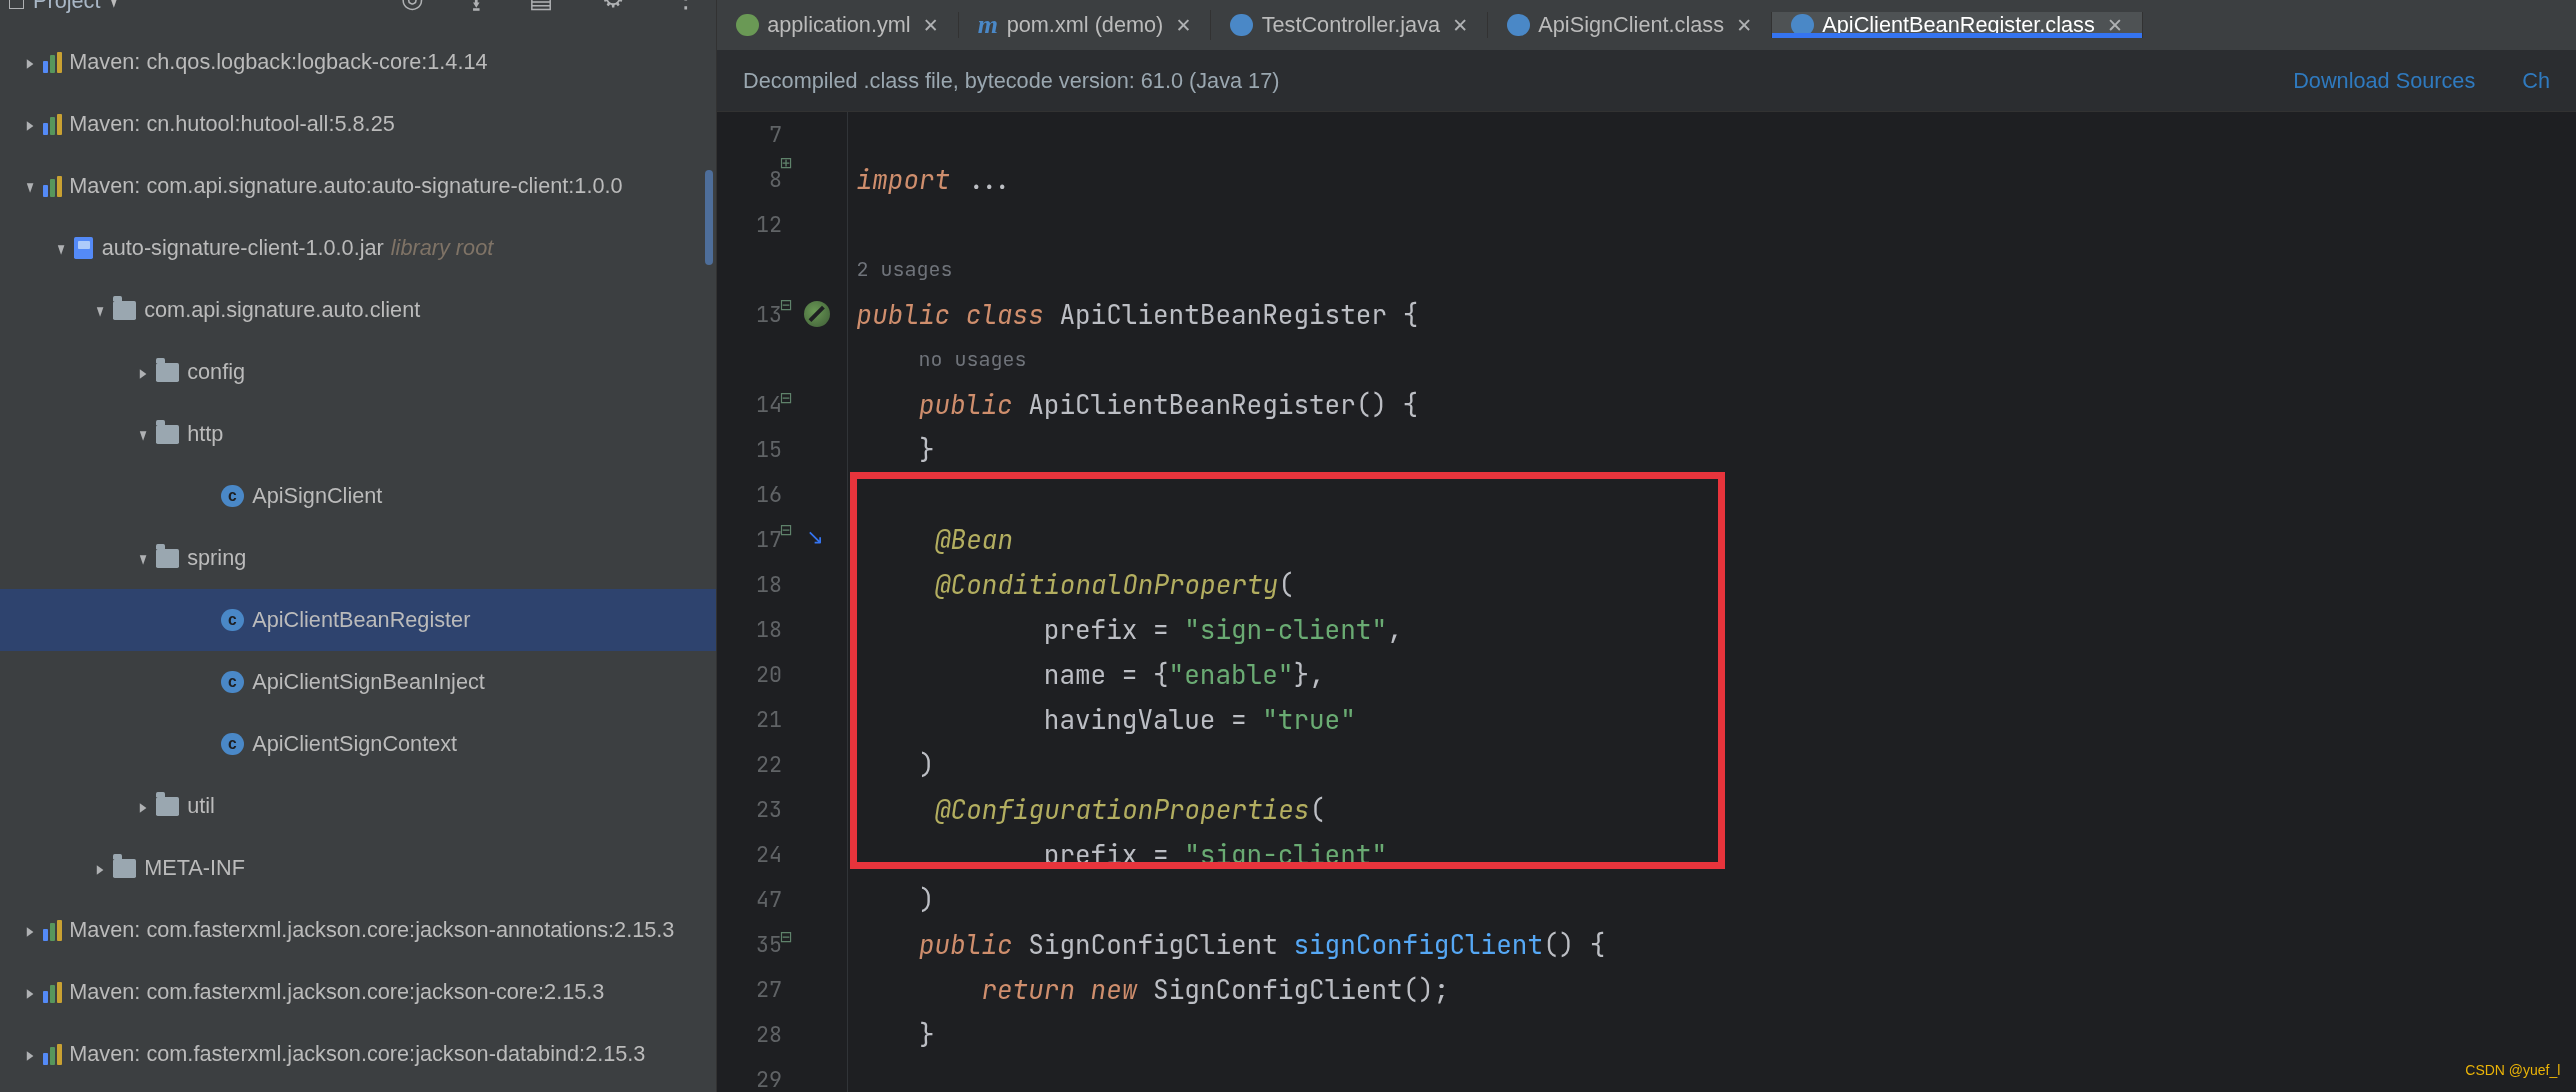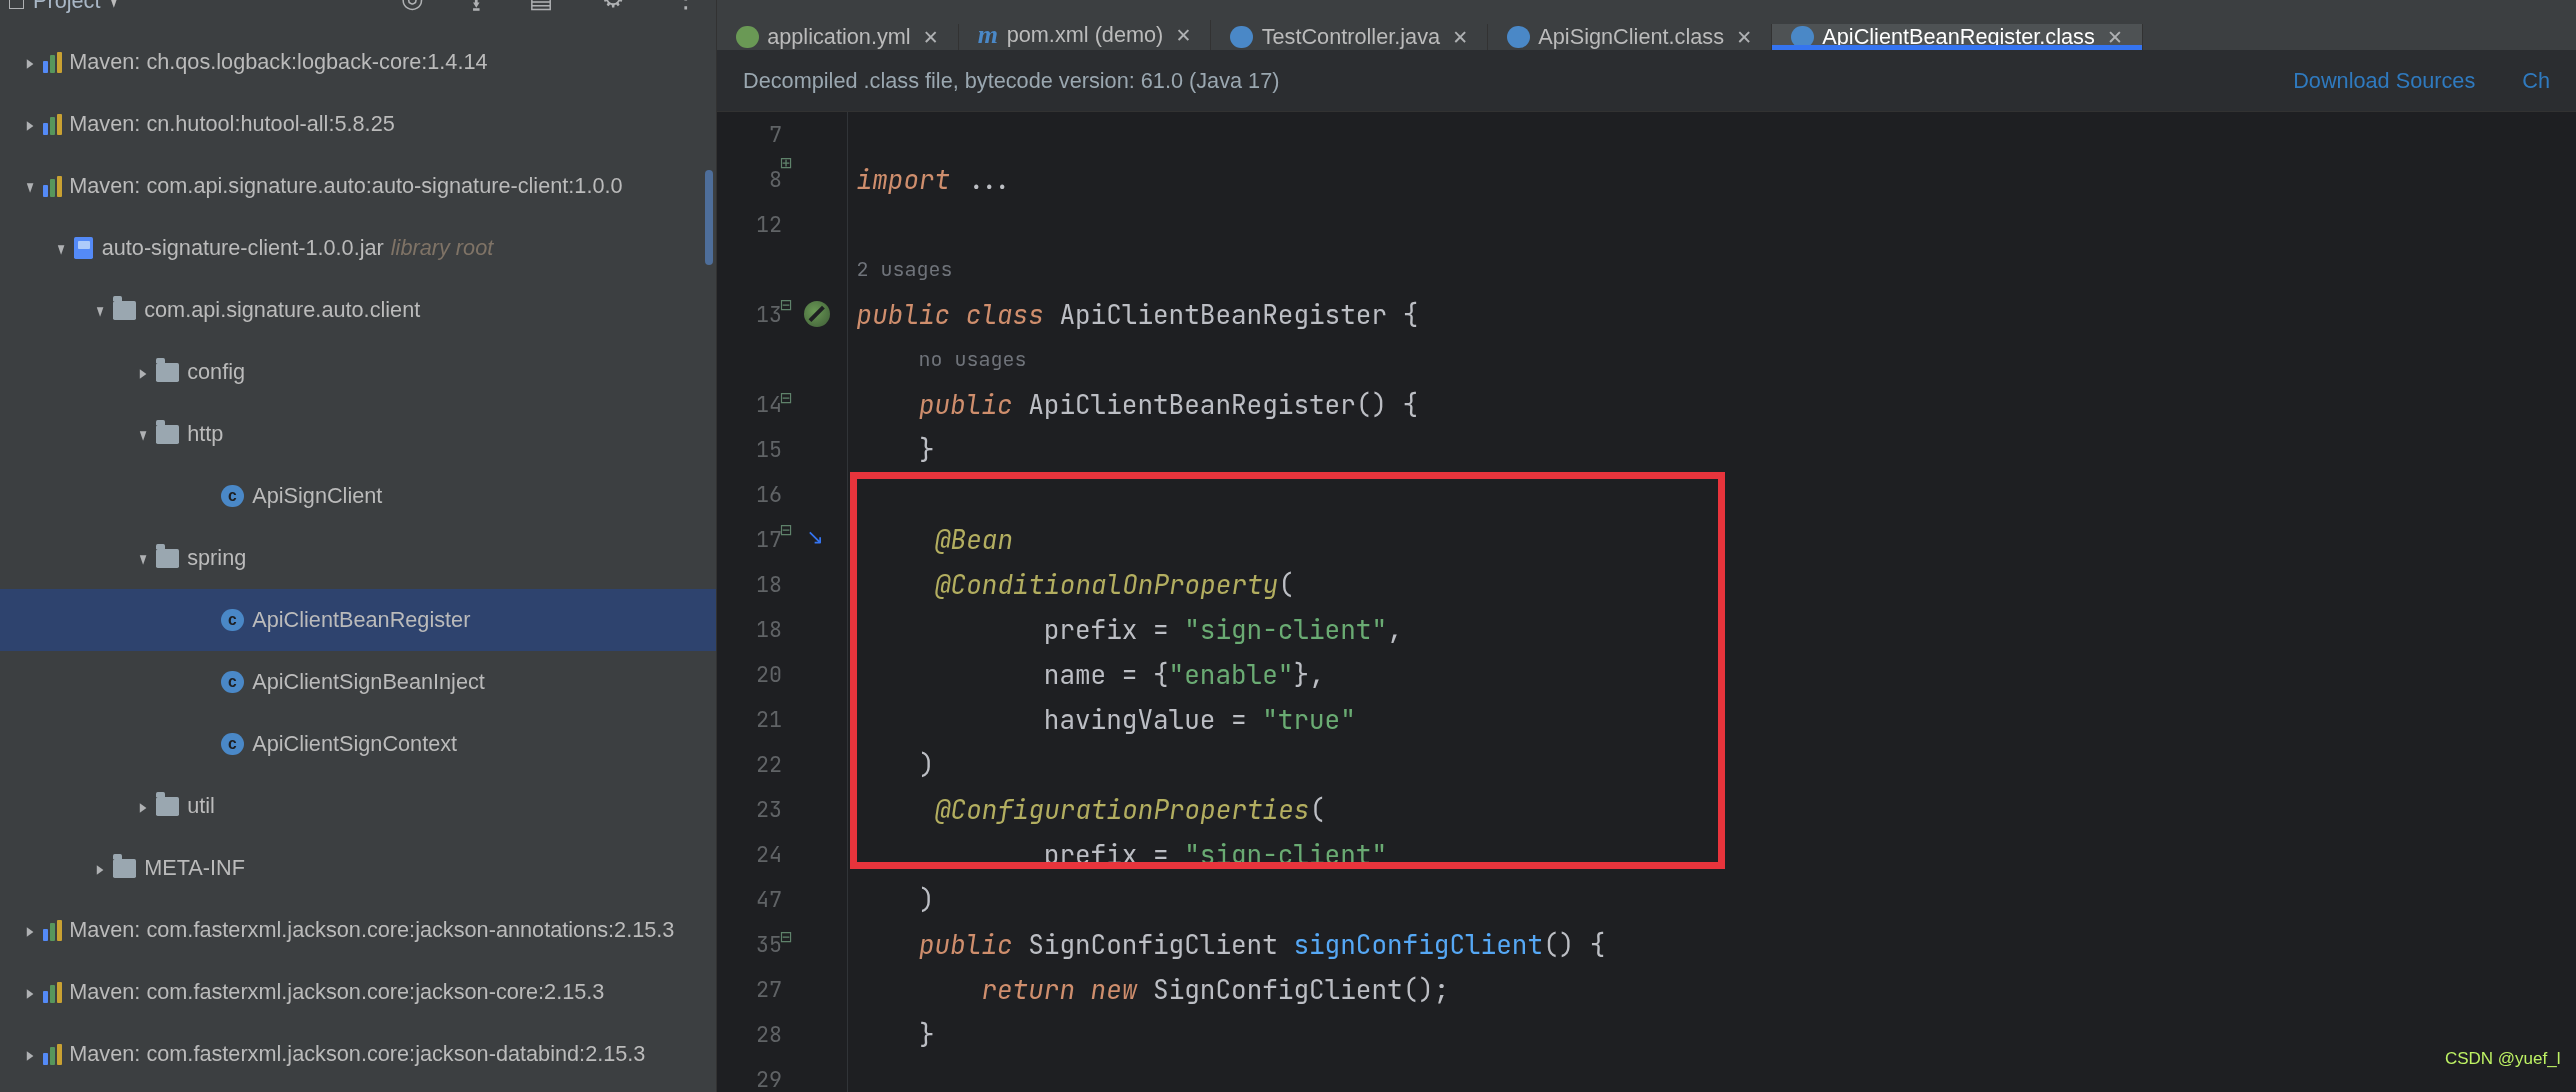--- a/index.html
+++ b/index.html
@@ -88,21 +88,21 @@
   .jar-icon::after{content:"";position:absolute;inset:4.3px 3.5px 10.4px 3.5px;background:#AECBFA;border-radius:0.9px;}
   .folder-icon { width:22.5px;height:19px;background:#9AA7B0;border-radius:1.7px;margin-right:8.7px;display:inline-block;position:relative; }
   .folder-icon::before{content:"";position:absolute;top:-4.3px;left:0;width:8.7px;height:4.3px;background:#9AA7B0;border-radius:1.7px 1.7px 0 0;}
   .c-icon { width:22.5px;height:22.5px;border-radius:50%;background:#4A88C7;display:inline-flex;align-items:center;justify-content:center;margin-right:8.7px;color:#1E1F22;font-weight:bold;font-size:15.6px;}
   .lib-hint { color:#7F7366; font-style:italic; margin-left:7px; }
   .indent-1{padding-left:17.3px;} .indent-2{padding-left:48px;} .indent-3{padding-left:87px;}
   .indent-4{padding-left:130px;} .indent-6{padding-left:195px;}
 
   
   .editor { flex:1; display:flex; flex-direction:column; background:#1E1F22; overflow:hidden; position:relative;}
-  .tabbar { display:flex; height:50px; background:#3C3F41; align-items:flex-end; overflow:hidden;}
+  .tabbar { display:flex; height:50px; background:#3C3F41; align-items:center; overflow:hidden;}
   .tab {
     display:flex; align-items:center; gap:8.7px;
     padding:0 19px; color:#BBBBBB; border-right:0.9px solid #323232;
     cursor:pointer; position:relative; font-size:21.7px;
   }
   .tab.active { background:#4E5254; color:#FFFFFF; }
   .tab.active::after { content:""; position:absolute; left:0; right:0; bottom:0; height:5.2px; background:#3574F0; }
   .tab .file-ico { width:22.5px;height:22.5px;border-radius:50%;display:inline-block;}
   .ico-yml{background:#6A9955;}
   .ico-m{color:#4A88C7;font-style:italic;font-weight:bold;font-size:26px;font-family:Georgia,serif;}
@@ -148,21 +148,21 @@
   .mthdef { color:#BCBEC4; }
   .type { color:#BCBEC4; }
   .redbox {
     position:absolute;
     border:7px solid #E8343C;
     top:360px; left:1.7px;
     width:875px; height:397px;
     pointer-events:none;
   }
   .fold { color:#5F826B; position:absolute; font-size:15.6px;}
-  .watermark { position:absolute; right:15.6px; bottom:23px; color:#bef264; font-size:17px;}
+  .watermark { position:absolute; right:15.6px; bottom:14px; color:#eab308; font-size:14px;}
 </style>
 </head>
 <body>
 
 <div class="app">
 
   <div class="sidebar">
     <div class="proj-label">
       <span style="width:15.6px;height:15.6px;border:1.7px solid #AFB1B3;display:inline-block;"></span>
       <span>Project</span>

